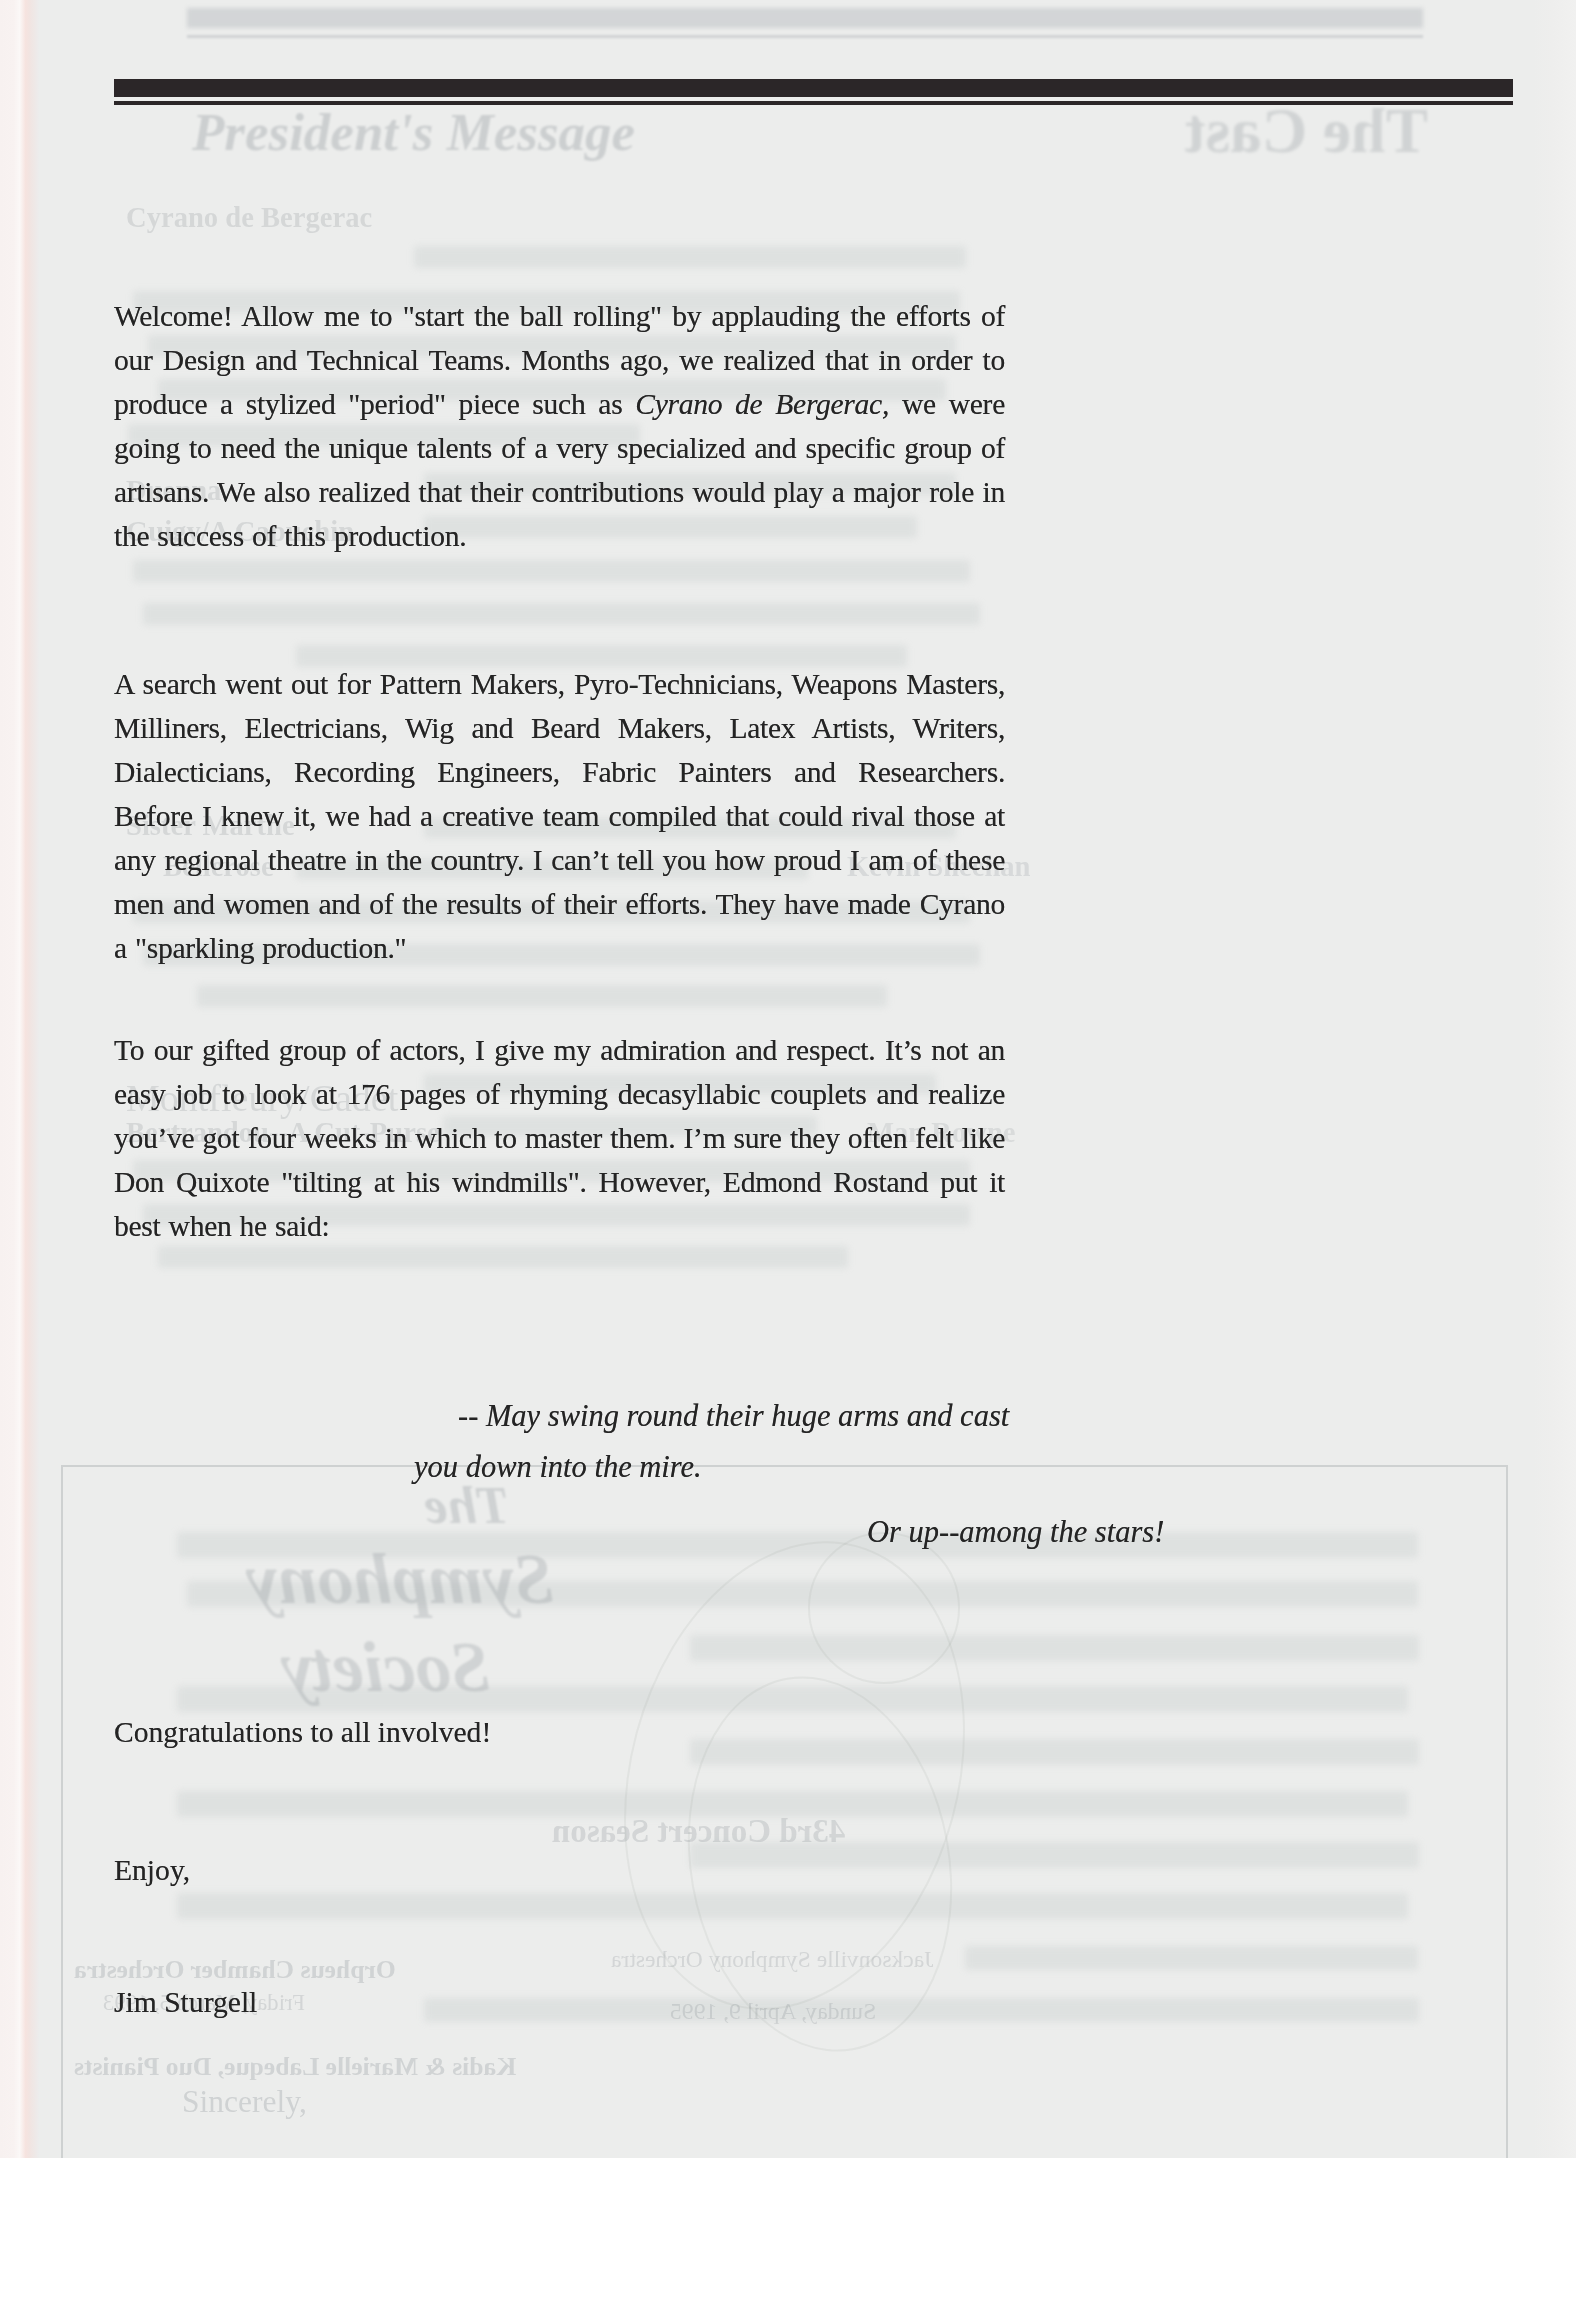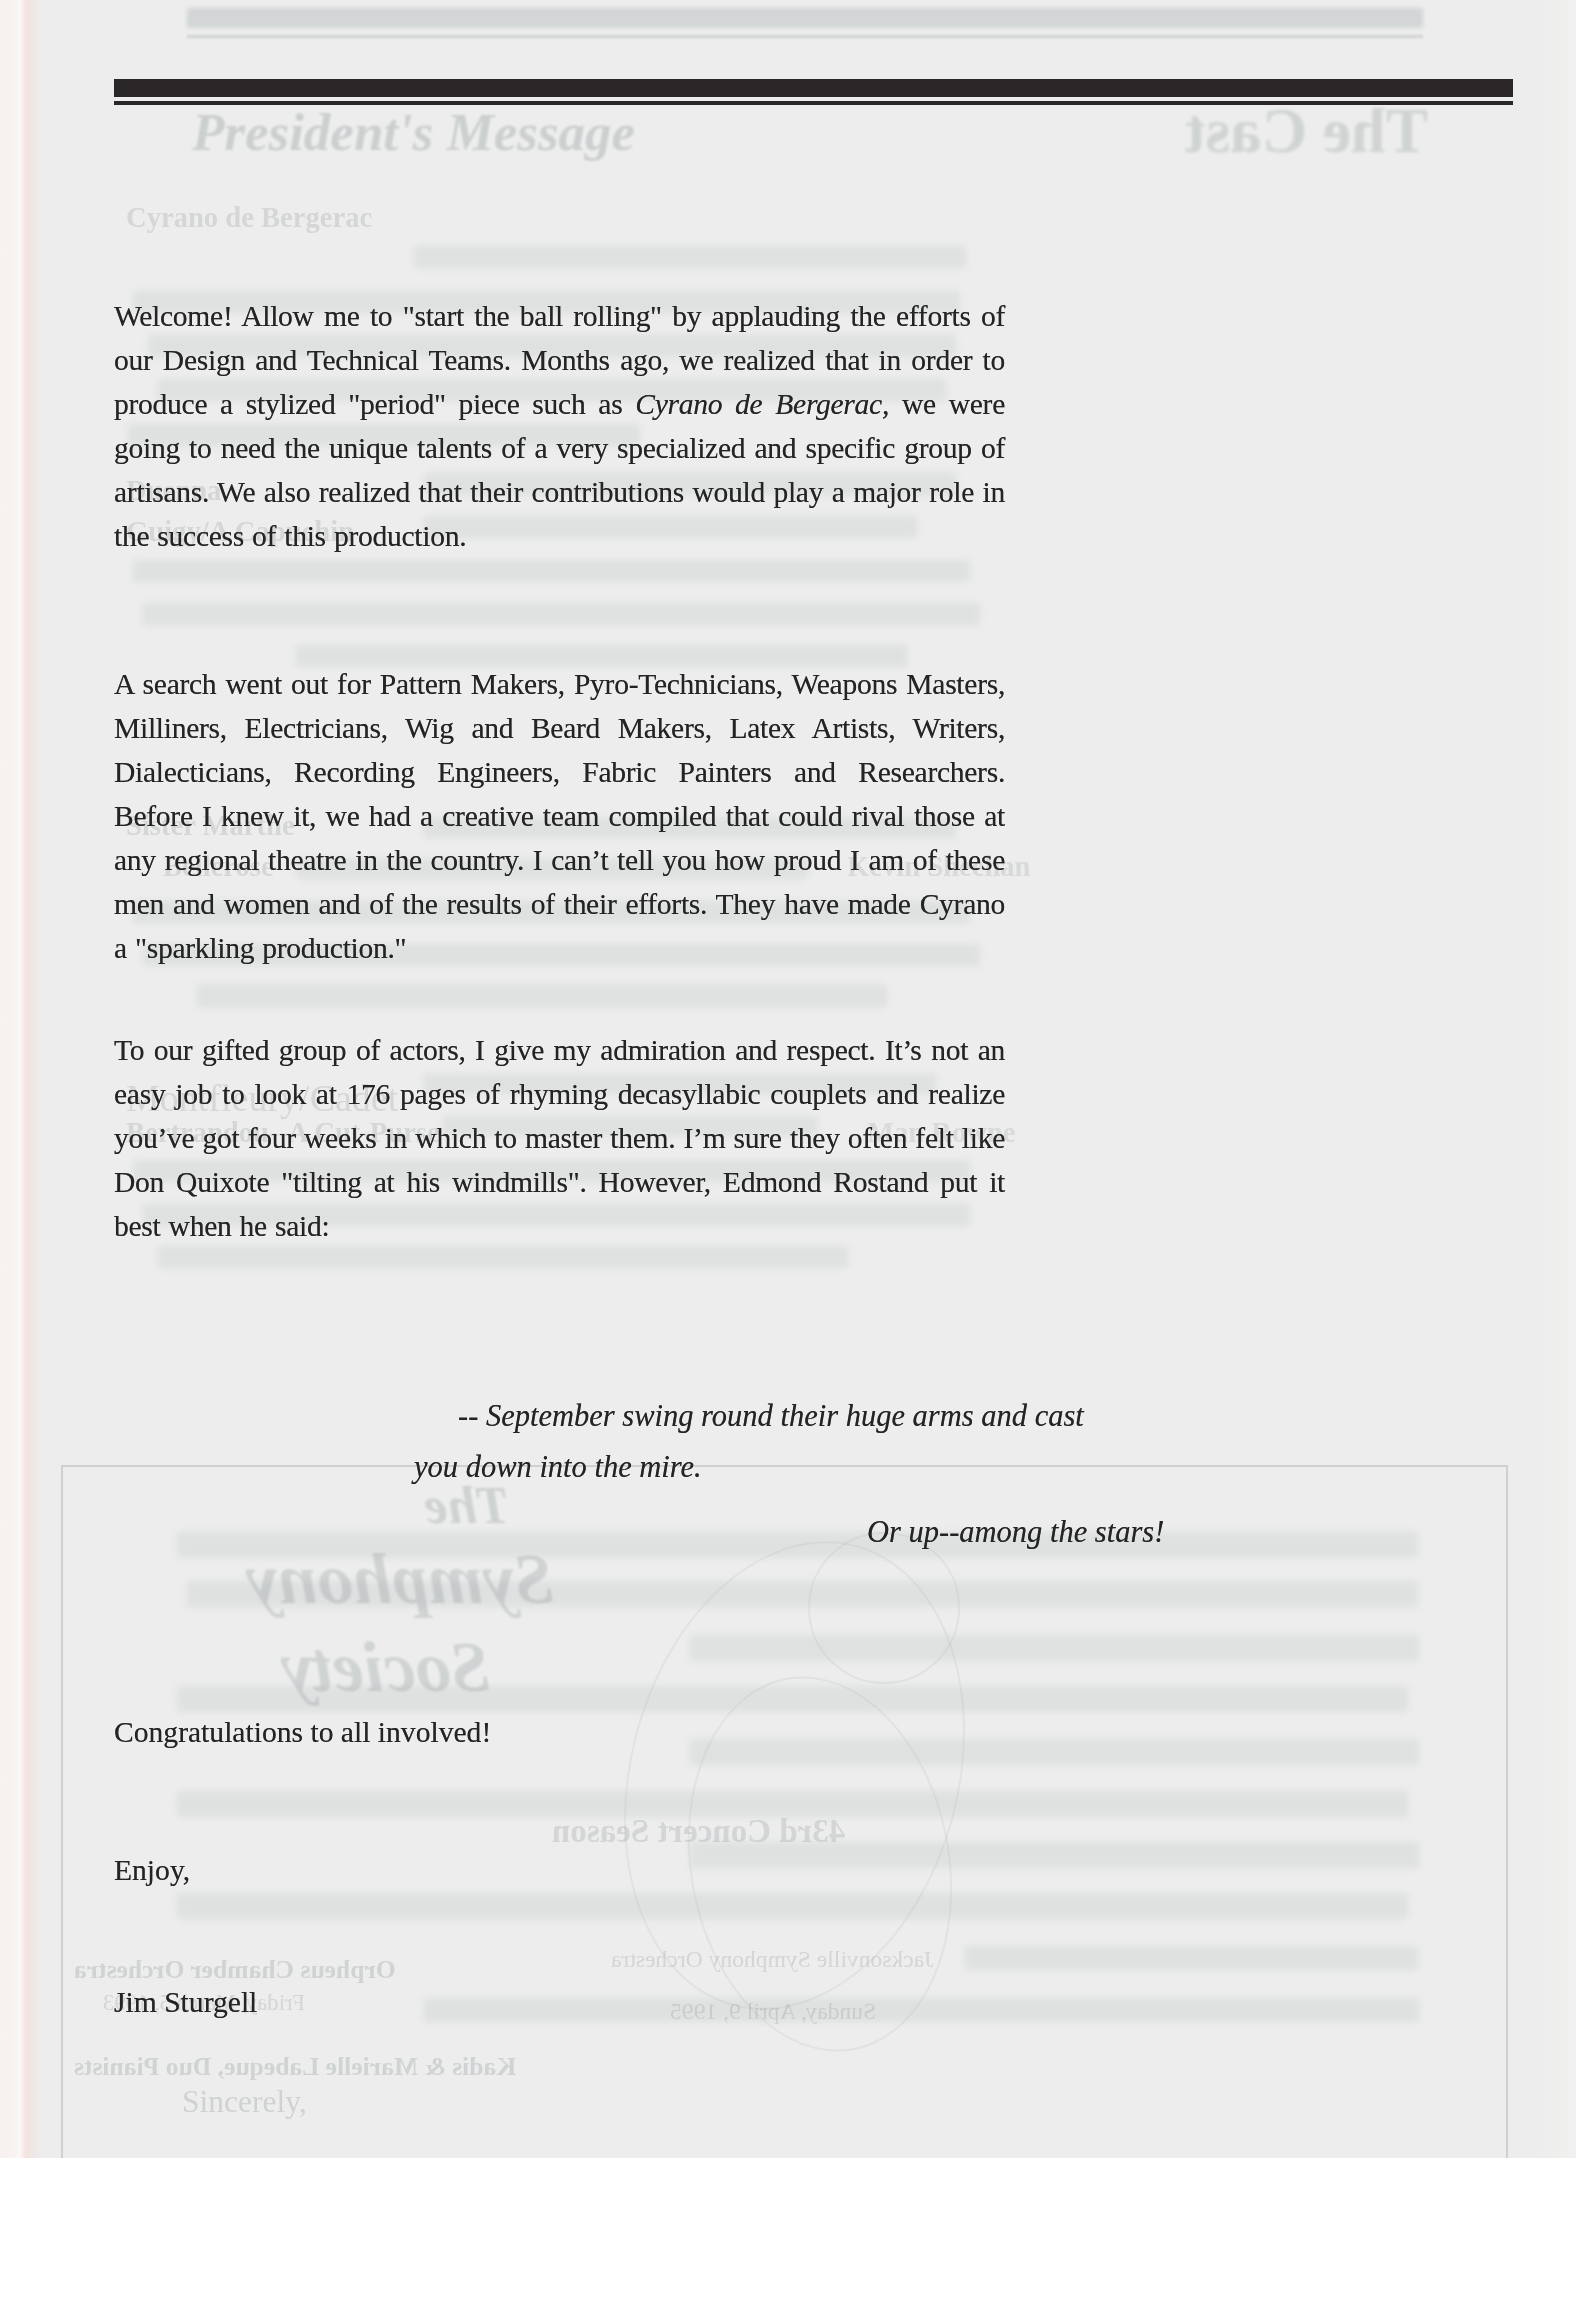--- a/index.html
+++ b/index.html
@@ -126,21 +126,21 @@
   <div class="abs ghost" style="left:175px;top:2214px;font-size:33px;opacity:.15;filter:blur(1px);">Dorothy G. Allard</div>
 
   <div class="abs rule" style="left:114px;top:79px;width:1399px;height:17.7px;"></div>
   <div class="abs rule" style="left:114px;top:101px;width:1399px;height:3.9px;"></div>
 
 
   <div class="abs para" style="left:114px;top:294px;"><span>Welcome!  Allow me to "start the ball rolling" by applauding the efforts of our Design and Technical Teams.  Months ago, we realized that in order to produce a stylized "period" piece such as </span><span class="i">Cyrano de Bergerac,</span><span> we were going to need the unique talents of a very specialized and specific group of artisans.  We also realized that their contributions would play a major role in the success of this production.</span></div>
   <div class="abs para" style="left:114px;top:662px;"><span>A search went out for Pattern Makers, Pyro-Technicians, Weapons Masters, Milliners, Electricians, Wig and Beard Makers, Latex Artists, Writers, Dialecticians, Recording Engineers, Fabric Painters and Researchers.  Before I knew it, we had a creative team compiled that could rival those at any regional theatre in the country.  I can’t tell you how proud I am of these men and women and of the results of their efforts.  They have made Cyrano a "sparkling production."</span></div>
   <div class="abs para" style="left:114px;top:1028px;"><span>To our gifted group of actors, I give my admiration and respect. It’s not an easy job to look at 176 pages of rhyming decasyllabic couplets and realize you’ve got four weeks in which to master them.  I’m sure they often felt like Don Quixote "tilting at his windmills".  However, Edmond Rostand put it best when he said:</span></div>
 
-  <div class="abs poemline" style="left:458px;top:1399px;">-- September swing round their huge arms and cast</div>
+  <div class="abs poemline" style="left:458px;top:1399px;">-- May swing round their huge arms and cast</div>
   <div class="abs poemline" style="left:414px;top:1450px;">you down into the mire.</div>
   <div class="abs poemline" style="left:867px;top:1515px;">Or up--among the stars!</div>
 
   <div class="abs closing" style="left:114px;top:1716px;">Congratulations to all involved!</div>
   <div class="abs closing" style="left:114px;top:1854px;">Enjoy,</div>
   <div class="abs closing" style="left:114px;top:1986px;">Jim Sturgell</div>
 
   <div class="abs pageno" style="left:778px;top:2181px;width:118px;text-align:center;">-4-</div>
 
   <div class="abs edge-left"></div>

